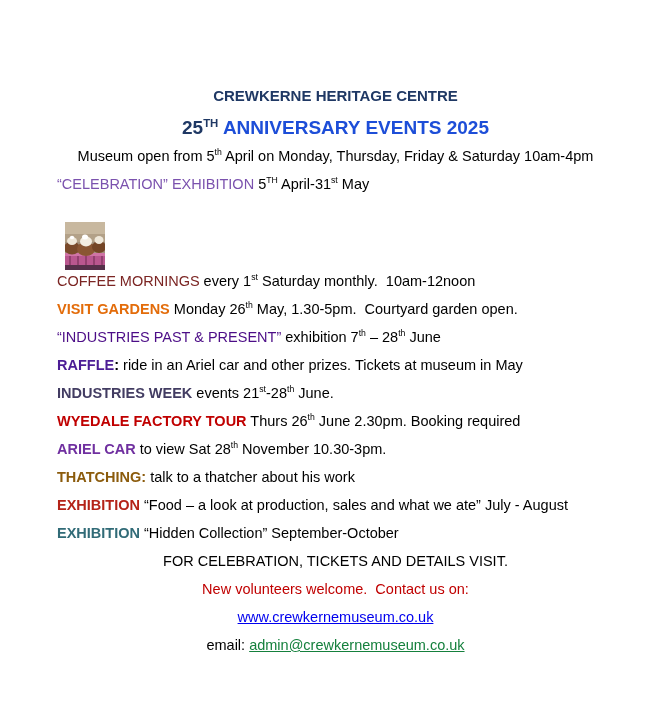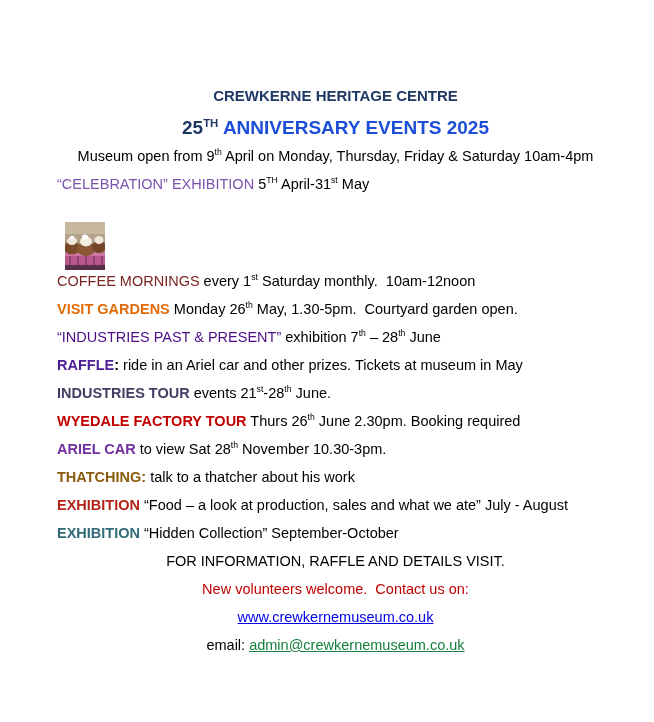--- a/index.html
+++ b/index.html
@@ -28,21 +28,21 @@
   }
   a.link { cursor: pointer; }
   svg.cakes { vertical-align: -3px; margin-right: 2px; }
 </style>
 </head>
 <body>
 
 <main>
     <div class="line h1 center"><span style="color: rgb(31, 56, 100); font-weight: bold;">CREWKERNE HERITAGE CENTRE</span></div>
     <div class="line h2 center"><span style="color: rgb(31, 56, 100); font-weight: bold;">25</span><span class="sup" style="color: rgb(31, 56, 100); font-weight: bold;">TH</span><span style="color: #1d4ed8; font-weight: bold;"> ANNIVERSARY EVENTS 2025</span></div>
-    <div class="line center"><span>Museum open from 9</span><span class="sup">th</span><span> April on Monday, Thursday, Friday &amp; Saturday 10am-4pm</span></div>
+    <div class="line center"><span>Museum open from 5</span><span class="sup">th</span><span> April on Monday, Thursday, Friday &amp; Saturday 10am-4pm</span></div>
     <div class="line"><span style="color: rgb(123, 82, 174);">“CELEBRATION” EXHIBITION</span><span> 5</span><span class="sup">TH</span><span> April-31</span><span class="sup">st</span><span> May</span></div>
     <div class="line">
   <svg class="cakes" width="40" height="48" viewBox="0 0 40 48" xmlns="http://www.w3.org/2000/svg">
     <rect width="40" height="48" fill="#a2917c"></rect>
     <rect width="40" height="12" fill="#c8b89f"></rect>
     <rect y="12" width="40" height="8" fill="#b3a188"></rect>
 
     <rect y="31" width="40" height="12" fill="#b9578f"></rect>
     <rect y="31" width="40" height="3" fill="#cf74a6"></rect>
     <rect x="4" y="34" width="2" height="9" fill="#93406f"></rect>
@@ -59,23 +59,23 @@
     <ellipse cx="7" cy="19" rx="5" ry="4" fill="#efe8da"></ellipse>
     <ellipse cx="21" cy="19.5" rx="6" ry="5" fill="#f4eee2"></ellipse>
     <ellipse cx="34" cy="18" rx="4.5" ry="4" fill="#efe8da"></ellipse>
     <ellipse cx="20" cy="15" rx="3" ry="2.5" fill="#ffffff"></ellipse>
     <ellipse cx="7" cy="15.5" rx="2.2" ry="1.8" fill="#ffffff"></ellipse>
   </svg>
 <span style="color: rgb(123, 37, 35);">COFFEE MORNINGS</span><span> every 1</span><span class="sup">st</span><span> Saturday monthly.  10am-12noon</span></div>
     <div class="line"><span style="color: rgb(227, 108, 10); font-weight: bold;">VISIT GARDENS</span><span> Monday 26</span><span class="sup">th</span><span> May, 1.30-5pm.  Courtyard garden open.</span></div>
     <div class="line"><span style="color: rgb(76, 13, 135); font-weight: normal;">“INDUSTRIES PAST &amp; PRESENT”</span><span> exhibition 7</span><span class="sup">th</span><span> – 28</span><span class="sup">th</span><span> June</span></div>
     <div class="line"><span style="color: #4c1d95; font-weight: bold;">RAFFLE</span><span style="font-weight: bold;">:</span><span> ride in an Ariel car and other prizes. Tickets at museum in May</span></div>
-    <div class="line"><span style="color: rgb(66, 60, 98); font-weight: bold;">INDUSTRIES TOUR</span><span> events 21</span><span class="sup">st</span><span>-28</span><span class="sup">th</span><span> June.</span></div>
+    <div class="line"><span style="color: rgb(66, 60, 98); font-weight: bold;">INDUSTRIES WEEK</span><span> events 21</span><span class="sup">st</span><span>-28</span><span class="sup">th</span><span> June.</span></div>
     <div class="line"><span style="color: rgb(192, 0, 0); font-weight: bold;">WYEDALE FACTORY TOUR</span><span> Thurs 26</span><span class="sup">th</span><span> June 2.30pm. Booking required</span></div>
     <div class="line"><span style="color: rgb(112, 48, 160); font-weight: bold;">ARIEL CAR</span><span> to view Sat 28</span><span class="sup">th</span><span> November 10.30-3pm.</span></div>
     <div class="line"><span style="color: rgb(139, 91, 12); font-weight: bold;">THATCHING:</span><span> talk to a thatcher about his work</span></div>
     <div class="line"><span style="color: rgb(180, 35, 24); font-weight: bold;">EXHIBITION</span><span> “Food – a look at production, sales and what we ate” July - August</span></div>
     <div class="line"><span style="color: rgb(49, 107, 119); font-weight: bold;">EXHIBITION</span><span> “Hidden Collection” September-October</span></div>
-    <div class="line center"><span>FOR INFORMATION, RAFFLE AND DETAILS VISIT.</span></div>
+    <div class="line center"><span>FOR CELEBRATION, TICKETS AND DETAILS VISIT.</span></div>
     <div class="line center"><span style="color: rgb(192, 0, 0);">New volunteers welcome.  Contact us on:</span></div>
     <div class="line center"><a class="link" href="#" style="color: rgb(0, 0, 238);">www.crewkernemuseum.co.uk</a></div>
     <div class="line center"><span>email: </span><a class="link" href="#" style="color: #15803d;">admin@crewkernemuseum.co.uk</a></div>
   </main>
 
 </body></html>

